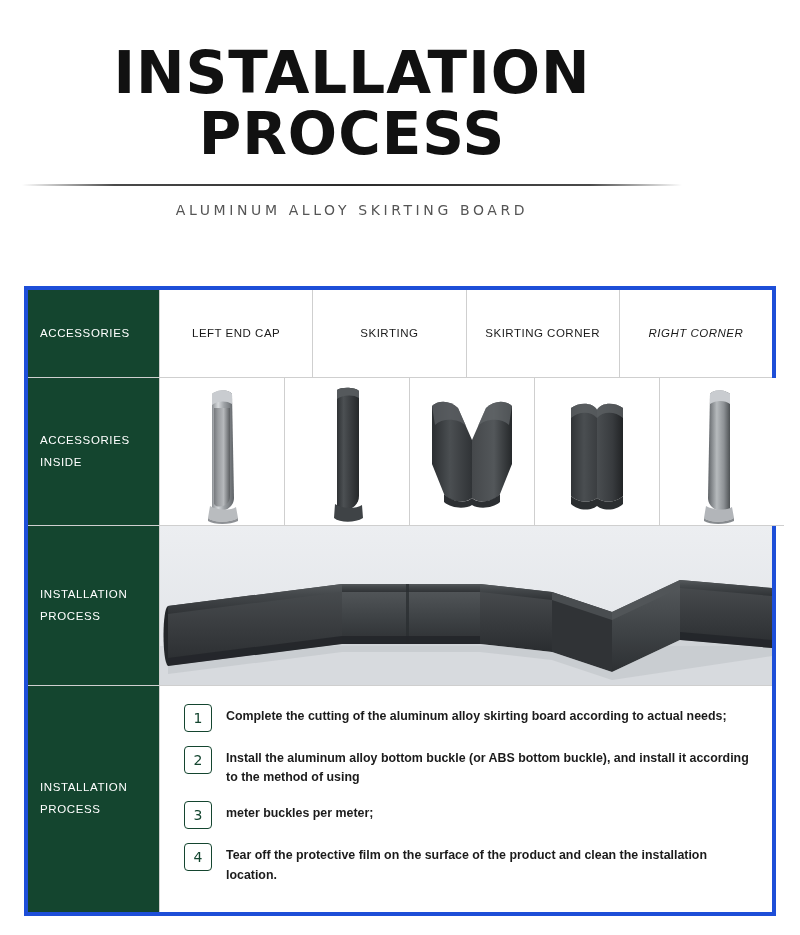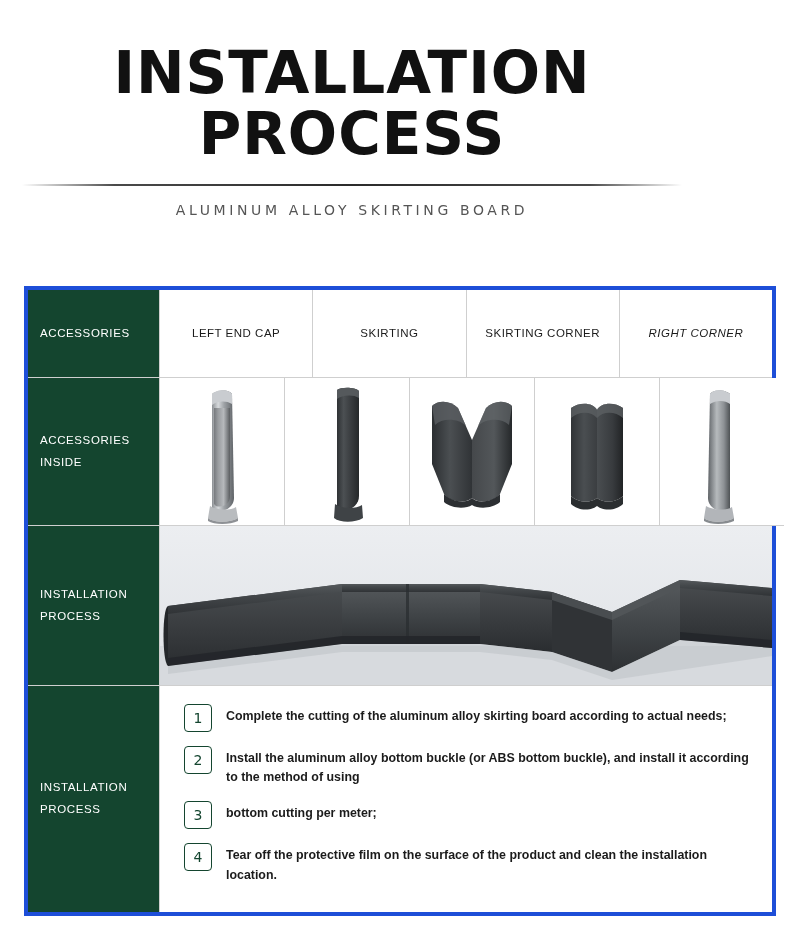--- a/index.html
+++ b/index.html
@@ -397,21 +397,21 @@
           <div class="step-text">Complete the cutting of the aluminum alloy skirting board according to actual needs;</div>
         </div>
 
         <div class="step">
           <div class="step-num">2</div>
           <div class="step-text">Install the aluminum alloy bottom buckle (or ABS bottom buckle), and install it according to the method of using</div>
         </div>
 
         <div class="step">
           <div class="step-num">3</div>
-          <div class="step-text">bottom cutting per meter;</div>
+          <div class="step-text">meter buckles per meter;</div>
         </div>
 
         <div class="step">
           <div class="step-num">4</div>
           <div class="step-text">Tear off the protective film on the surface of the product and clean the installation location.</div>
         </div>
 
       </div>
     </div>
 

